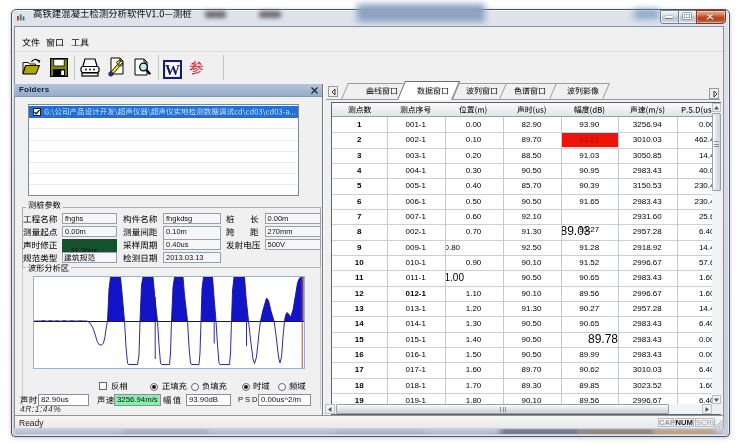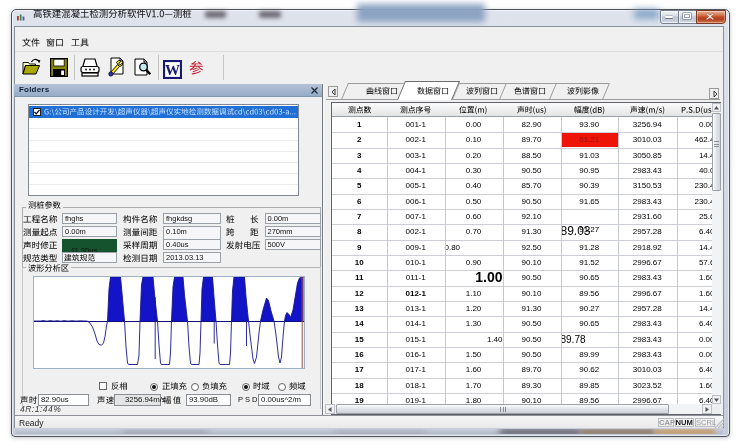--- a/index.html
+++ b/index.html
@@ -488,21 +488,21 @@
       <use href="#g65F6" x="1072"></use>
     </g>
   </svg>
 <div style="position:absolute;left:38px;top:393.5px;width:51px;height:12px;background:#fff;border:1px solid #8a8f96;box-sizing:border-box;font-size:7.8px;line-height:10px;color:#111;padding-left:2px;white-space:pre;">82.90us</div>
 <svg style="position:absolute;left:97px;top:394.8px;overflow:visible;" width="17.8" height="10.79">
     <g fill="#111" transform="translate(0,8.134) scale(0.0083,-0.0083)">
       <use href="#g58F0" x="0"></use>
       <use href="#g901F" x="1072"></use>
     </g>
   </svg>
-<div style="position:absolute;left:114px;top:393.5px;width:47px;height:12px;background:#e5e5e5;border:1px solid #8a8f96;box-sizing:border-box;font-size:7.8px;line-height:10px;color:#111;padding-left:10px;white-space:pre;">3256.94m/s</div>
+<div style="position:absolute;left:114px;top:393.5px;width:47px;height:12px;background:#86efac;border:1px solid #8a8f96;box-sizing:border-box;font-size:7.8px;line-height:10px;color:#111;padding-left:2px;white-space:pre;">3256.94m/s</div>
 <svg style="position:absolute;left:162.5px;top:394.8px;overflow:visible;" width="19.6" height="10.79">
     <g fill="#111" transform="translate(0,8.134) scale(0.0083,-0.0083)">
       <use href="#g5E45" x="0"></use>
       <use href="#g503C" x="1181"></use>
     </g>
   </svg>
 <div style="position:absolute;left:186px;top:393.5px;width:45px;height:12px;background:#fff;border:1px solid #8a8f96;box-sizing:border-box;font-size:7.8px;line-height:10px;color:#111;padding-left:2px;white-space:pre;">93.90dB</div>
 <div style="position:absolute;left:238px;top:395px;font-size:7.5px;line-height:9px;color:#111;font-weight:normal;white-space:pre;">P S D</div>
 <div style="position:absolute;left:258px;top:393.5px;width:53px;height:12px;background:#fff;border:1px solid #8a8f96;box-sizing:border-box;font-size:7.8px;line-height:10px;color:#111;padding-left:2px;white-space:pre;">0.00us^2/m</div>
 <div style="position:absolute;left:20px;top:404.5px;width:70px;height:7px;overflow:hidden;font-size:8.5px;line-height:8.5px;color:#3a3a3a;font-style:italic;letter-spacing:.5px;">4R:1:44%</div>
@@ -641,21 +641,21 @@
     <div style="position:absolute;left:0px;top:138.15px;width:55.5px;height:15.35px;font-size:8px;line-height:15.35px;text-align:center;color:#000;font-weight:bold;">10</div>
     <div style="position:absolute;left:55.5px;top:138.15px;width:57.5px;height:15.35px;font-size:8px;line-height:15.35px;text-align:center;color:#000;font-weight:normal;">010-1</div>
     <div style="position:absolute;left:113px;top:138.15px;width:58px;height:15.35px;font-size:8px;line-height:15.35px;text-align:center;color:#000;font-weight:normal;">0.90</div>
     <div style="position:absolute;left:171px;top:138.15px;width:58px;height:15.35px;font-size:8px;line-height:15.35px;text-align:center;color:#000;font-weight:normal;">90.10</div>
     <div style="position:absolute;left:229px;top:138.15px;width:57.5px;height:15.35px;font-size:8px;line-height:15.35px;text-align:center;color:#000;font-weight:normal;">91.52</div>
     <div style="position:absolute;left:286.5px;top:138.15px;width:58.5px;height:15.35px;font-size:8px;line-height:15.35px;text-align:center;color:#000;font-weight:normal;">2996.67</div>
     <div style="position:absolute;left:345px;top:138.15px;width:38px;height:15.35px;font-size:8px;line-height:15.35px;text-align:right;padding-right:0px;overflow:hidden;color:#000;">57.6</div>
     <div style="position:absolute;left:0px;top:168.85px;width:380px;height:1px;background:#ccd0d6;"></div>
     <div style="position:absolute;left:0px;top:153.5px;width:55.5px;height:15.35px;font-size:8px;line-height:15.35px;text-align:center;color:#000;font-weight:bold;">11</div>
     <div style="position:absolute;left:55.5px;top:153.5px;width:57.5px;height:15.35px;font-size:8px;line-height:15.35px;text-align:center;color:#000;font-weight:normal;">011-1</div>
-    <div style="position:absolute;left:113px;top:153.5px;width:58px;height:15.35px;font-size:14px;line-height:15.35px;text-align:right;color:#000;font-weight:bold;">1.00</div>
+    <div style="position:absolute;left:113px;top:153.5px;width:58px;height:15.35px;font-size:10px;line-height:15.35px;text-align:left;color:#000;font-weight:normal;">1.00</div>
     <div style="position:absolute;left:171px;top:153.5px;width:58px;height:15.35px;font-size:8px;line-height:15.35px;text-align:center;color:#000;font-weight:normal;">90.50</div>
     <div style="position:absolute;left:229px;top:153.5px;width:57.5px;height:15.35px;font-size:8px;line-height:15.35px;text-align:center;color:#000;font-weight:normal;">90.65</div>
     <div style="position:absolute;left:286.5px;top:153.5px;width:58.5px;height:15.35px;font-size:8px;line-height:15.35px;text-align:center;color:#000;font-weight:normal;">2983.43</div>
     <div style="position:absolute;left:345px;top:153.5px;width:38px;height:15.35px;font-size:8px;line-height:15.35px;text-align:right;padding-right:0px;overflow:hidden;color:#000;">1.60</div>
     <div style="position:absolute;left:0px;top:184.2px;width:380px;height:1px;background:#ccd0d6;"></div>
     <div style="position:absolute;left:0px;top:168.85px;width:55.5px;height:15.35px;font-size:8px;line-height:15.35px;text-align:center;color:#000;font-weight:bold;">12</div>
     <div style="position:absolute;left:55.5px;top:168.85px;width:57.5px;height:15.35px;font-size:8px;line-height:15.35px;text-align:center;color:#000;font-weight:bold;">012-1</div>
     <div style="position:absolute;left:113px;top:168.85px;width:58px;height:15.35px;font-size:8px;line-height:15.35px;text-align:center;color:#000;font-weight:normal;">1.10</div>
     <div style="position:absolute;left:171px;top:168.85px;width:58px;height:15.35px;font-size:8px;line-height:15.35px;text-align:center;color:#000;font-weight:normal;">90.10</div>
     <div style="position:absolute;left:229px;top:168.85px;width:57.5px;height:15.35px;font-size:8px;line-height:15.35px;text-align:center;color:#000;font-weight:normal;">89.56</div>
@@ -673,23 +673,23 @@
     <div style="position:absolute;left:0px;top:199.55px;width:55.5px;height:15.35px;font-size:8px;line-height:15.35px;text-align:center;color:#000;font-weight:bold;">14</div>
     <div style="position:absolute;left:55.5px;top:199.55px;width:57.5px;height:15.35px;font-size:8px;line-height:15.35px;text-align:center;color:#000;font-weight:normal;">014-1</div>
     <div style="position:absolute;left:113px;top:199.55px;width:58px;height:15.35px;font-size:8px;line-height:15.35px;text-align:center;color:#000;font-weight:normal;">1.30</div>
     <div style="position:absolute;left:171px;top:199.55px;width:58px;height:15.35px;font-size:8px;line-height:15.35px;text-align:center;color:#000;font-weight:normal;">90.50</div>
     <div style="position:absolute;left:229px;top:199.55px;width:57.5px;height:15.35px;font-size:8px;line-height:15.35px;text-align:center;color:#000;font-weight:normal;">90.65</div>
     <div style="position:absolute;left:286.5px;top:199.55px;width:58.5px;height:15.35px;font-size:8px;line-height:15.35px;text-align:center;color:#000;font-weight:normal;">2983.43</div>
     <div style="position:absolute;left:345px;top:199.55px;width:38px;height:15.35px;font-size:8px;line-height:15.35px;text-align:right;padding-right:0px;overflow:hidden;color:#000;">6.40</div>
     <div style="position:absolute;left:0px;top:230.25px;width:380px;height:1px;background:#ccd0d6;"></div>
     <div style="position:absolute;left:0px;top:214.9px;width:55.5px;height:15.35px;font-size:8px;line-height:15.35px;text-align:center;color:#000;font-weight:bold;">15</div>
     <div style="position:absolute;left:55.5px;top:214.9px;width:57.5px;height:15.35px;font-size:8px;line-height:15.35px;text-align:center;color:#000;font-weight:normal;">015-1</div>
-    <div style="position:absolute;left:113px;top:214.9px;width:58px;height:15.35px;font-size:8px;line-height:15.35px;text-align:right;color:#000;font-weight:normal;">1.40</div>
+    <div style="position:absolute;left:113px;top:214.9px;width:58px;height:15.35px;font-size:8px;line-height:15.35px;text-align:center;color:#000;font-weight:normal;">1.40</div>
     <div style="position:absolute;left:171px;top:214.9px;width:58px;height:15.35px;font-size:8px;line-height:15.35px;text-align:center;color:#000;font-weight:normal;">90.50</div>
-    <div style="position:absolute;left:229px;top:214.9px;width:57.5px;height:15.35px;font-size:10px;line-height:15.35px;text-align:left;color:#000;font-weight:normal;">89.78</div>
+    <div style="position:absolute;left:229px;top:214.9px;width:57.5px;height:15.35px;font-size:12px;line-height:15.35px;text-align:right;color:#000;font-weight:normal;">89.78</div>
     <div style="position:absolute;left:286.5px;top:214.9px;width:58.5px;height:15.35px;font-size:8px;line-height:15.35px;text-align:center;color:#000;font-weight:normal;">2983.43</div>
     <div style="position:absolute;left:345px;top:214.9px;width:38px;height:15.35px;font-size:8px;line-height:15.35px;text-align:right;padding-right:0px;overflow:hidden;color:#000;">0.00</div>
     <div style="position:absolute;left:0px;top:245.6px;width:380px;height:1px;background:#ccd0d6;"></div>
     <div style="position:absolute;left:0px;top:230.25px;width:55.5px;height:15.35px;font-size:8px;line-height:15.35px;text-align:center;color:#000;font-weight:bold;">16</div>
     <div style="position:absolute;left:55.5px;top:230.25px;width:57.5px;height:15.35px;font-size:8px;line-height:15.35px;text-align:center;color:#000;font-weight:normal;">016-1</div>
     <div style="position:absolute;left:113px;top:230.25px;width:58px;height:15.35px;font-size:8px;line-height:15.35px;text-align:center;color:#000;font-weight:normal;">1.50</div>
     <div style="position:absolute;left:171px;top:230.25px;width:58px;height:15.35px;font-size:8px;line-height:15.35px;text-align:center;color:#000;font-weight:normal;">90.50</div>
     <div style="position:absolute;left:229px;top:230.25px;width:57.5px;height:15.35px;font-size:8px;line-height:15.35px;text-align:center;color:#000;font-weight:normal;">89.99</div>
     <div style="position:absolute;left:286.5px;top:230.25px;width:58.5px;height:15.35px;font-size:8px;line-height:15.35px;text-align:center;color:#000;font-weight:normal;">2983.43</div>
     <div style="position:absolute;left:345px;top:230.25px;width:38px;height:15.35px;font-size:8px;line-height:15.35px;text-align:right;padding-right:0px;overflow:hidden;color:#000;">0.00</div>

